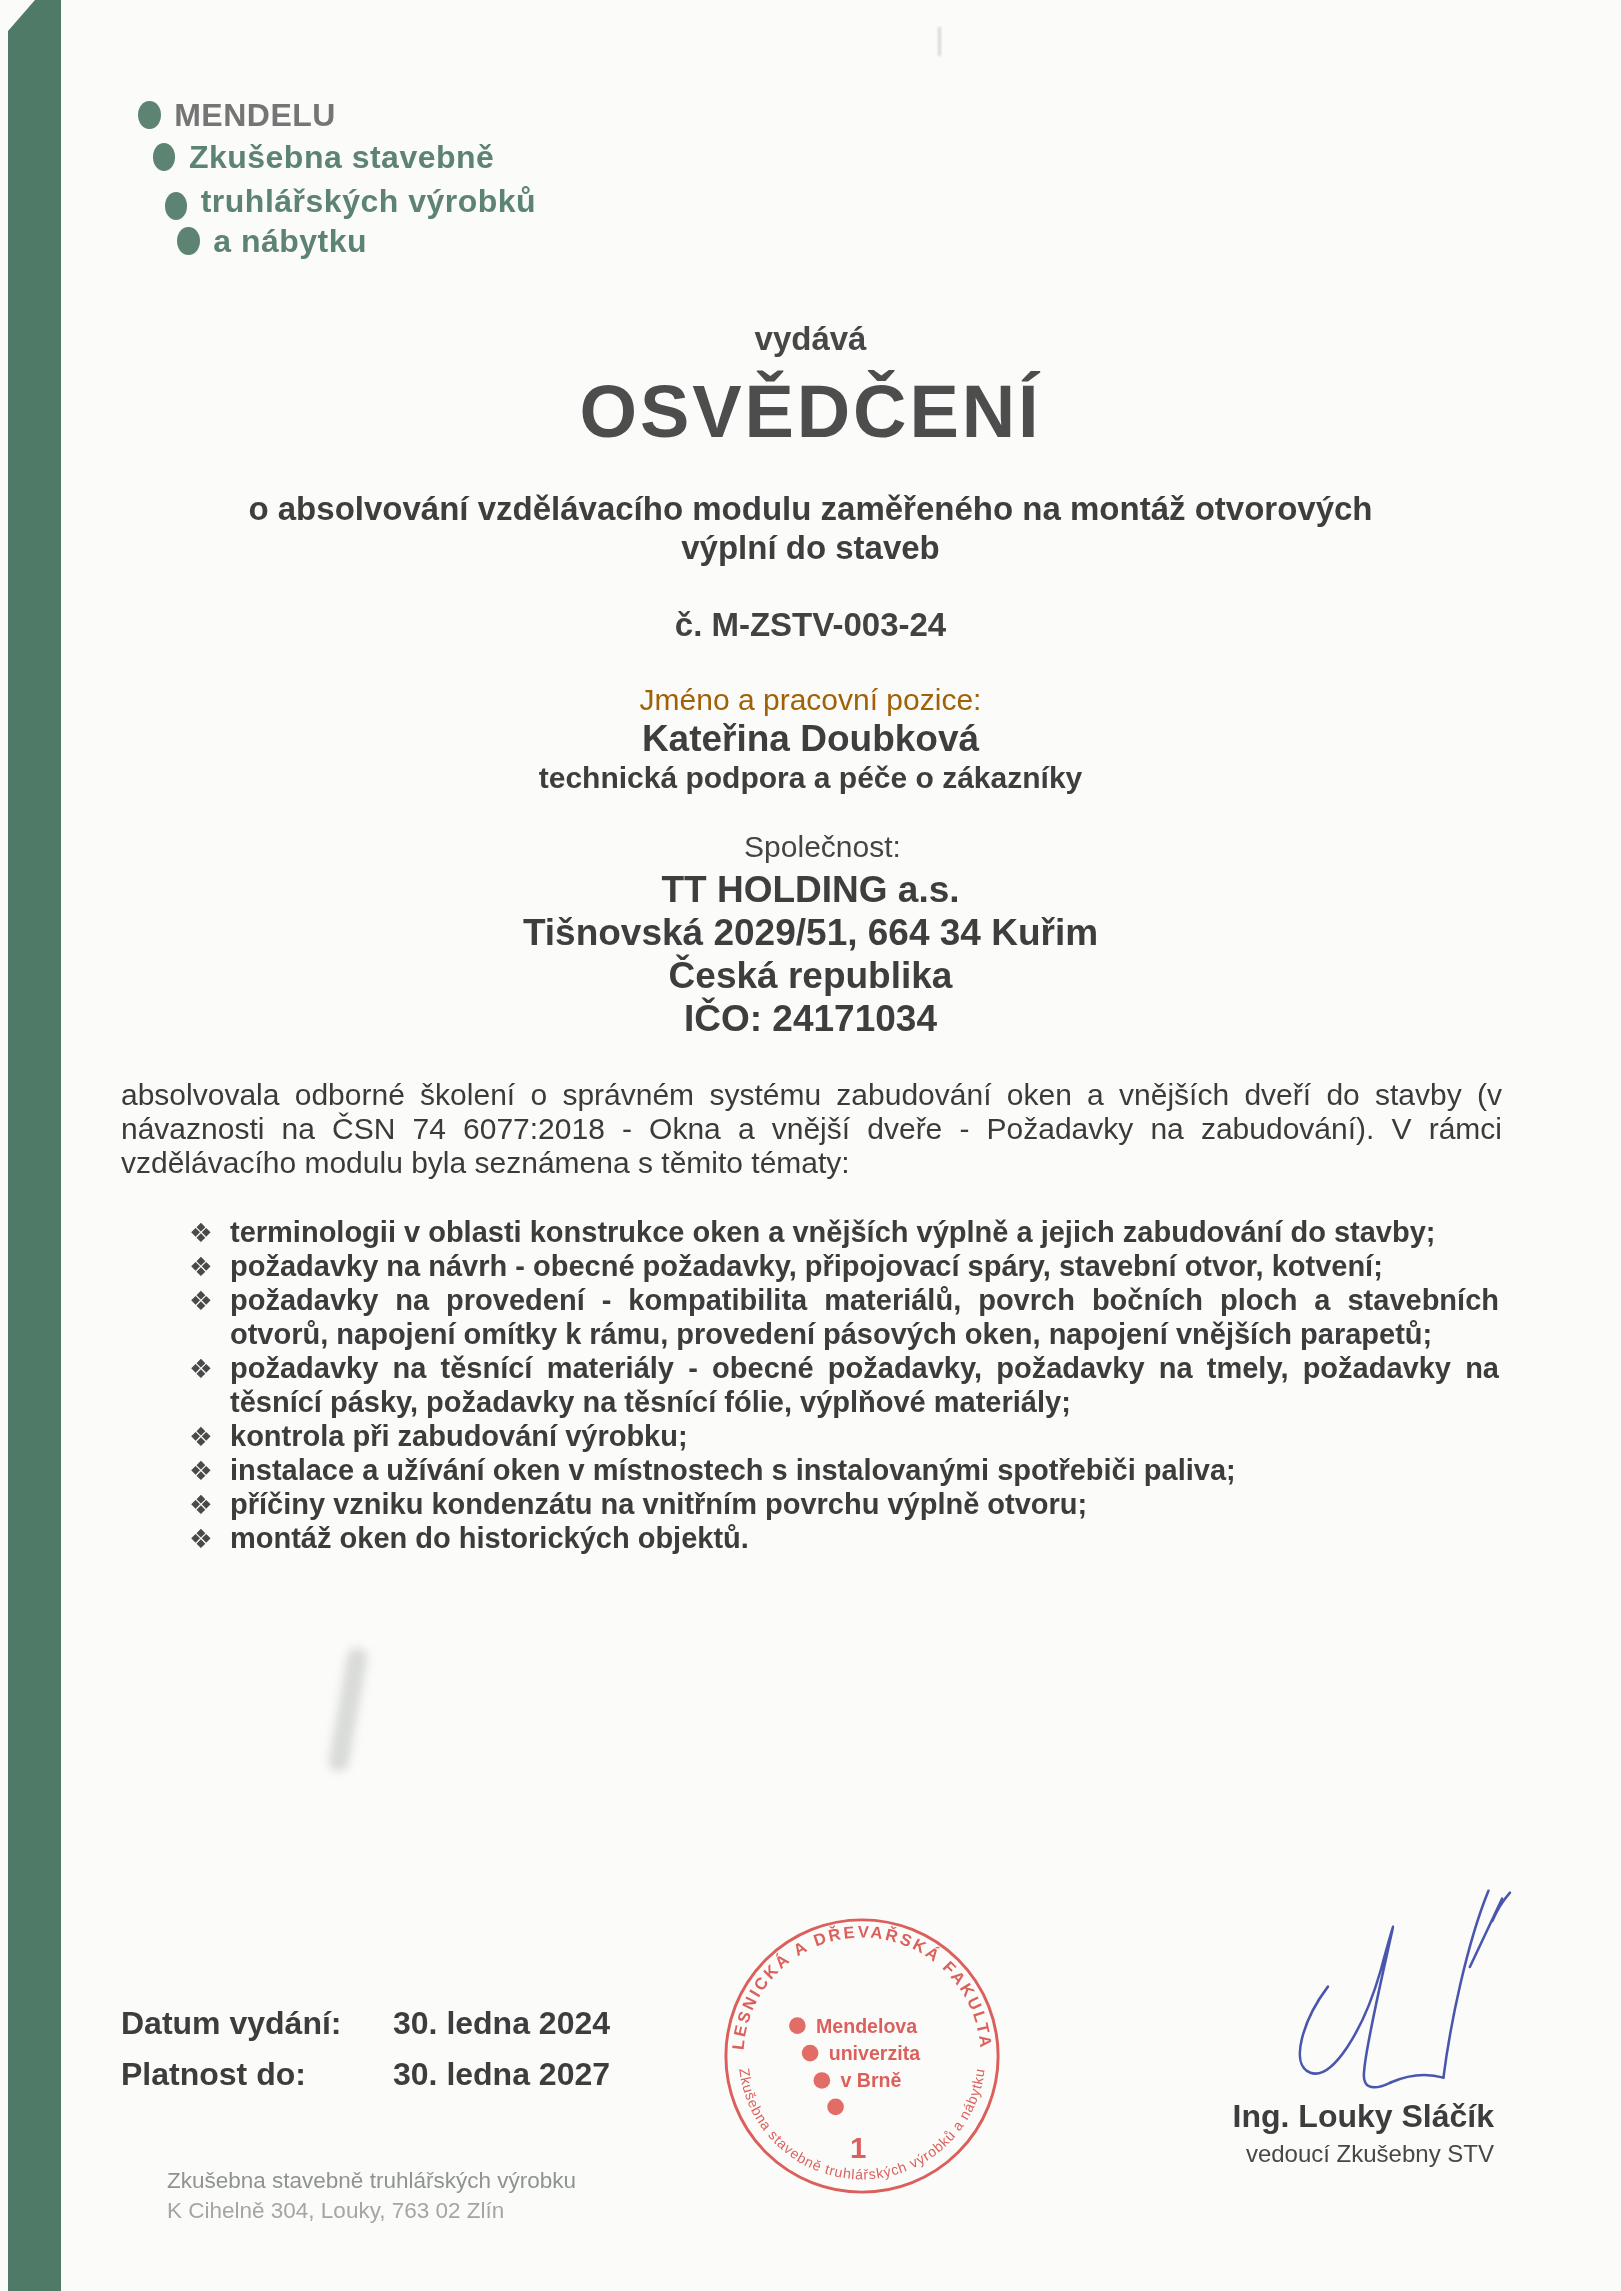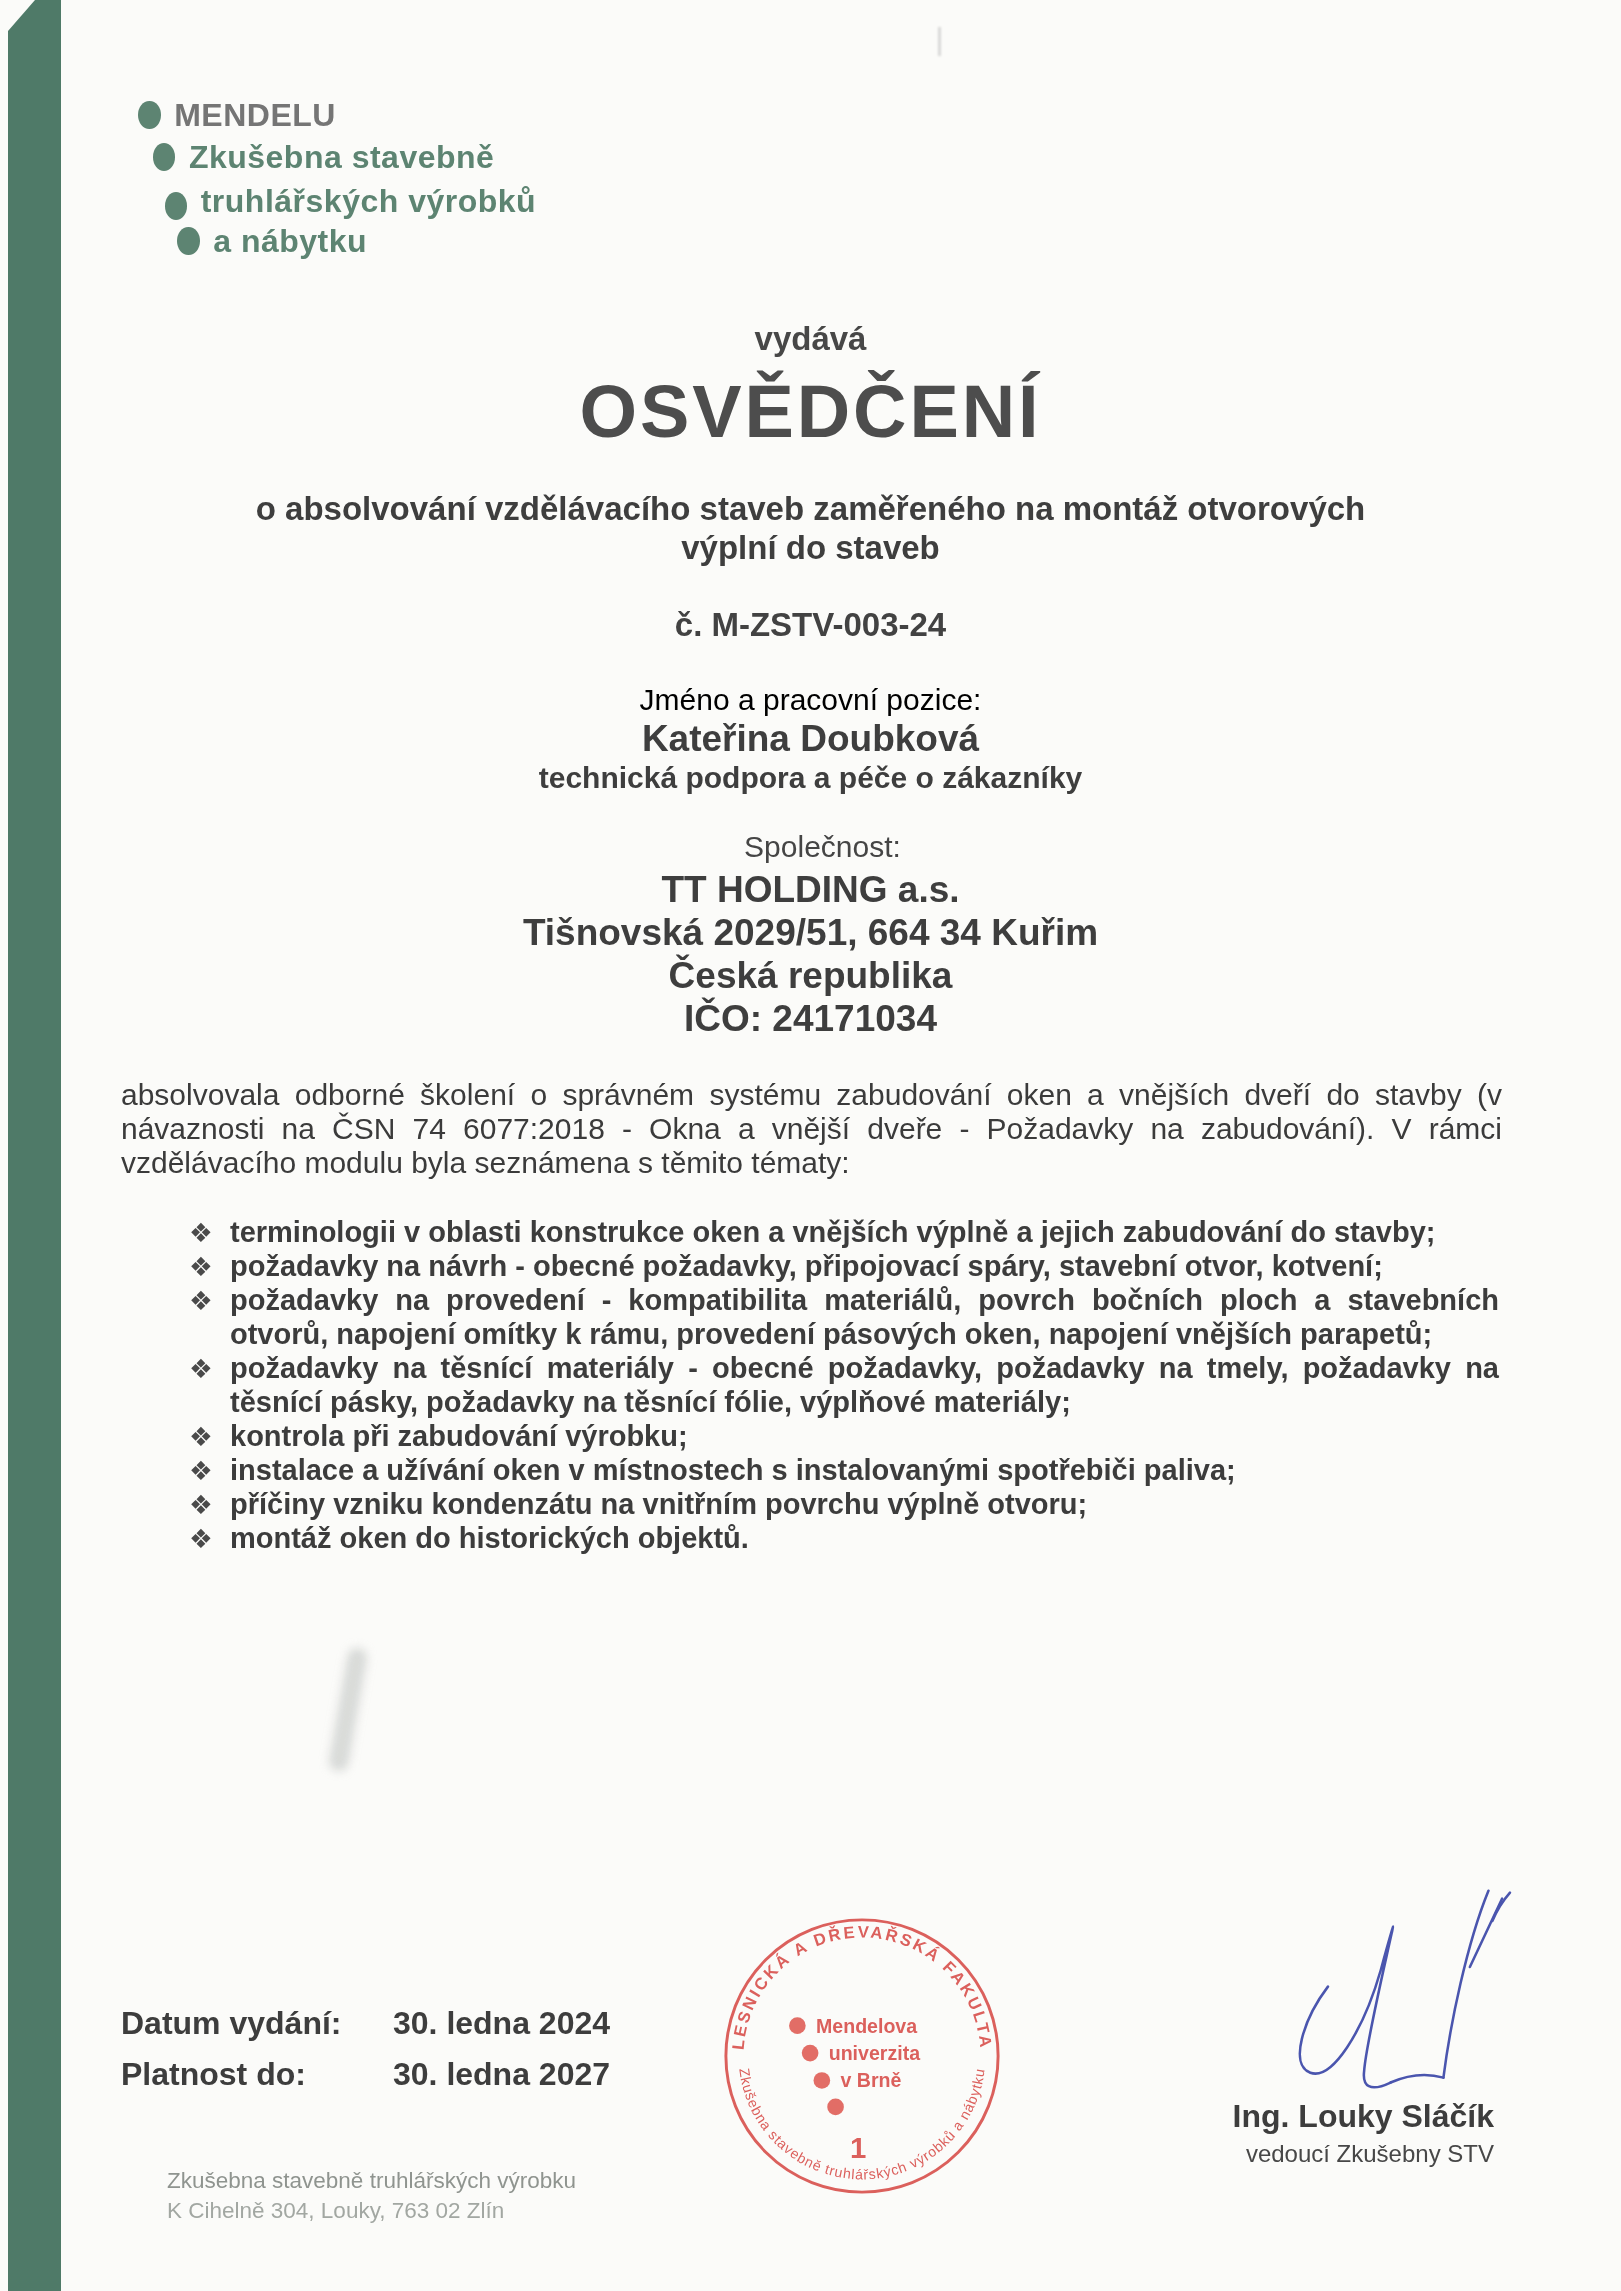--- a/index.html
+++ b/index.html
@@ -27,21 +27,21 @@
   .logo-row.r2{margin-left:14.7px;}
   .logo-row.r3{margin-left:26.5px;align-items:flex-end;}
   .logo-row.r4{margin-left:39px;}
 
   .center{position:absolute;left:0;width:1621px;text-align:center;}
   .vydava{top:312px;font-size:33px;font-weight:700;color:#474747;margin-top:8px;}
   .big-title{top:369px;font-size:74px;font-weight:700;letter-spacing:2.9px;color:#4d4d4d;}
   .subtitle{top:489px;font-size:33px;font-weight:700;line-height:39px;color:#3e3e3e;}
   .certno{top:606px;font-size:33px;font-weight:700;color:#424242;}
 
-  .person-label{top:683px;font-size:30px;font-weight:400;color:#000000;}
+  .person-label{top:683px;font-size:30px;font-weight:400;color:#a16207;}
   .person-name{top:718px;font-size:37px;font-weight:700;}
   .person-pos{top:761px;font-size:30px;font-weight:700;}
 
   .company-label{top:830px;font-size:30px;font-weight:400;color:#454545;padding-left:12px;}
   .company-block{top:868px;font-size:37px;font-weight:700;line-height:43px;}
 
   .body-par{position:absolute;left:121px;top:1078px;width:1381px;
     font-size:30px;line-height:34px;text-align:justify;color:#3b3b3b;}
 
   .topics{position:absolute;left:189px;top:1215px;width:1310px;margin:0;padding:0;list-style:none;}
@@ -92,21 +92,21 @@
     </div>
     <div class="logo-row r4">
       <span class="logo-dot"></span>
       <span class="logo-text">a nábytku</span>
     </div>
   </div>
 
   <div class="center vydava">vydává</div>
   <div class="center big-title">OSVĚDČENÍ</div>
   <div class="center subtitle">
-    <div>o absolvování vzdělávacího staveb zaměřeného na montáž otvorových</div>
+    <div>o absolvování vzdělávacího modulu zaměřeného na montáž otvorových</div>
     <div>výplní do staveb</div>
   </div>
   <div class="center certno">č. M-ZSTV-003-24</div>
 
   <div class="center person-label">Jméno a pracovní pozice:</div>
   <div class="center person-name">Kateřina Doubková</div>
   <div class="center person-pos">technická podpora a péče o zákazníky</div>
 
   <div class="center company-label">Společnost:</div>
   <div class="center company-block">

